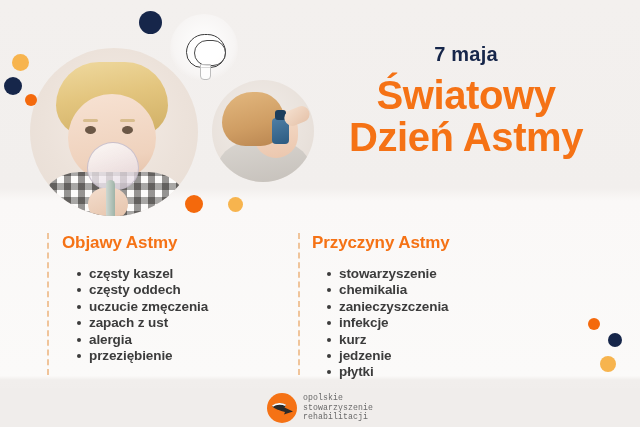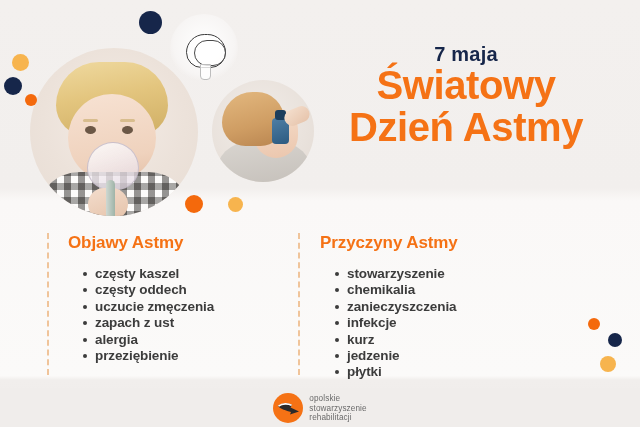--- a/index.html
+++ b/index.html
@@ -72,43 +72,43 @@
     background:#1b3d5c;}
   #boy-inhaler .arm{position:absolute;left:72px;top:28px;width:26px;height:16px;border-radius:9px;
     background:linear-gradient(160deg,#f4dfce,#e6c3aa);transform:rotate(-22deg);}
   #boy-inhaler .shirt{position:absolute;left:4px;top:62px;width:96px;height:44px;border-radius:32px 32px 0 0;
     background:linear-gradient(170deg,#d9d5d0,#c4bfb9);}
 
   
   #headline{position:absolute;right:24px;top:44px;width:300px;text-align:center;}
   #date-line{font-size:20px;font-weight:bold;color:#16264a;letter-spacing:.2px;line-height:1;}
   #title-line1,#title-line2{font-size:40px;font-weight:bold;color:#f57215;line-height:1.06;letter-spacing:-.4px;}
-  #title-line1{}
+  #title-line1{margin-top:10px;}
 
   
   #panel{position:absolute;left:0;top:215px;width:640px;height:175px;}
   .col{position:absolute;top:18px;}
   .col-rule{position:absolute;top:18px;width:0;height:142px;
     border-left:2px dashed #f0c49a;}
   .col-title{font-size:17px;font-weight:bold;color:#f57215;margin:0 0 10px 0;letter-spacing:-.1px;}
   .col ul{list-style:none;margin:13px;padding:0;}
   .col li{position:relative;font-size:13.5px;font-weight:bold;color:#3c3c3c;
     line-height:15.4px;padding-left:14px;margin-bottom:1px;letter-spacing:-.1px;}
   .col li:before{content:"";position:absolute;left:2px;top:6px;width:4px;height:4px;border-radius:50%;
     background:#3c3c3c;}
 
-  #col-symptoms{left:68px;width:215px;}
+  #col-symptoms{left:62px;width:215px;}
   #rule-symptoms{left:47px;}
-  #col-causes{left:320px;width:190px;}
+  #col-causes{left:312px;width:190px;}
   #rule-causes{left:298px;}
 
   
   #footer{position:absolute;left:0;bottom:0;width:640px;height:39px;
     background:#f0edeb;display:flex;align-items:center;justify-content:center;}
-  #logo{display:flex;align-items:flex-end;gap:6px;}
+  #logo{display:flex;align-items:center;gap:6px;font-family:Liberation Mono, monospace;}
   #logo-mark{position:relative;width:30px;height:30px;border-radius:50%;background:#f57215;overflow:hidden;}
   #logo-mark .swoosh{position:absolute;left:4px;top:9px;width:23px;height:13px;}
   #logo-text div{font-size:8.2px;color:#6a6a6a;line-height:9.4px;letter-spacing:.1px;}
 </style>
 </head>
 <body>
 
 <div id="poster">
 
   <div id="collage">

